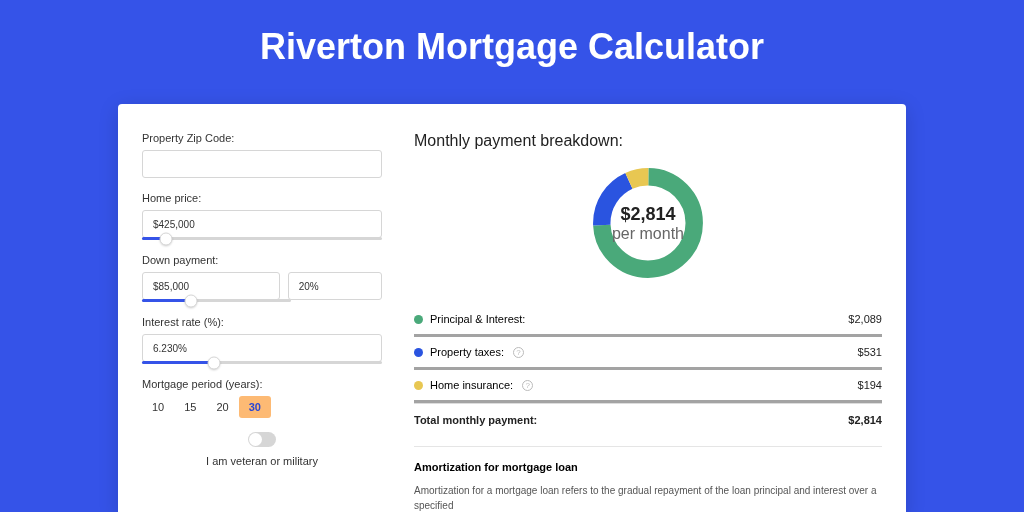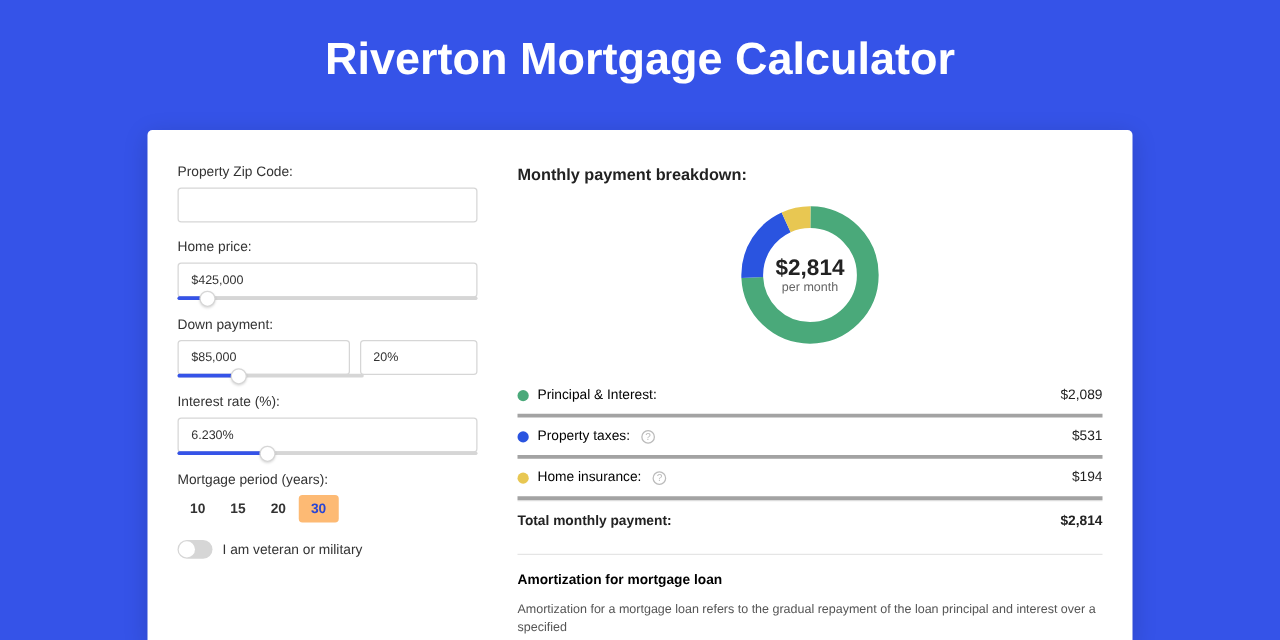--- a/index.html
+++ b/index.html
@@ -56,42 +56,42 @@
     position: absolute; top: 50%; transform: translate(-50%, -50%);
     width: 13px; height: 13px; border-radius: 50%;
     background: #fff; border: 1px solid #d6d6d6;
     box-shadow: 0 1px 2px rgba(0,0,0,0.15);
   }
   .row { display: flex; gap: 8px; }
   .field-block { margin-bottom: 14px; }
   .period-tabs { display: flex; gap: 0; }
   .period-tab {
     font-size: 11px; padding: 5px 10px; border-radius: 3px;
-    color: #333; cursor: pointer; font-weight: bold;
+    color: #333; cursor: pointer;
   }
   .period-tab.active { background: #fdba74; color: #2a46d4; font-weight: 600; }
-  .toggle-row { display: flex; align-items: center; gap: 8px; margin-top: 6px; }
+  .toggle-row { display: flex; align-items: center; gap: 8px; margin-top: 6px; flex-direction: column; }
   .toggle {
     width: 28px; height: 15px; border-radius: 8px; background: #d6d6d6;
     position: relative;
   }
   .toggle-knob {
     position: absolute; left: 1px; top: 1px; width: 13px; height: 13px;
     background: #fff; border-radius: 50%;
   }
-  .section-title { font-size: 13px; font-weight: 700; color: #222; margin-bottom: 12px; }
+  .section-title { font-size: 16px; font-weight: 400; color: #222; margin-bottom: 12px; }
   .donut-wrap { display: flex; justify-content: center; margin-bottom: 20px; }
   .donut { position: relative; width: 122px; height: 122px; }
   .donut svg { width: 122px; height: 122px; }
   .donut-center {
     position: absolute; inset: 0; display: flex; flex-direction: column;
     align-items: center; justify-content: center;
   }
   .donut-amount { font-size: 18px; font-weight: 700; color: #222; }
-  .donut-sub { font-size: 10px; color: #666; }
+  .donut-sub { font-size: 16px; color: #666; }
   .legend-row {
     display: flex; align-items: center; justify-content: space-between;
     padding: 9px 0; border-bottom: 3px solid #a3a3a3; font-size: 11px;
   }
   .legend-row:last-of-type { border-bottom: none; }
   .legend-left { display: flex; align-items: center; gap: 7px; }
   .dot { width: 9px; height: 9px; border-radius: 50%; }
   .dot-green { background: #4aa97a; }
   .dot-blue { background: #2a54e0; }
   .dot-yellow { background: #e8c752; }

